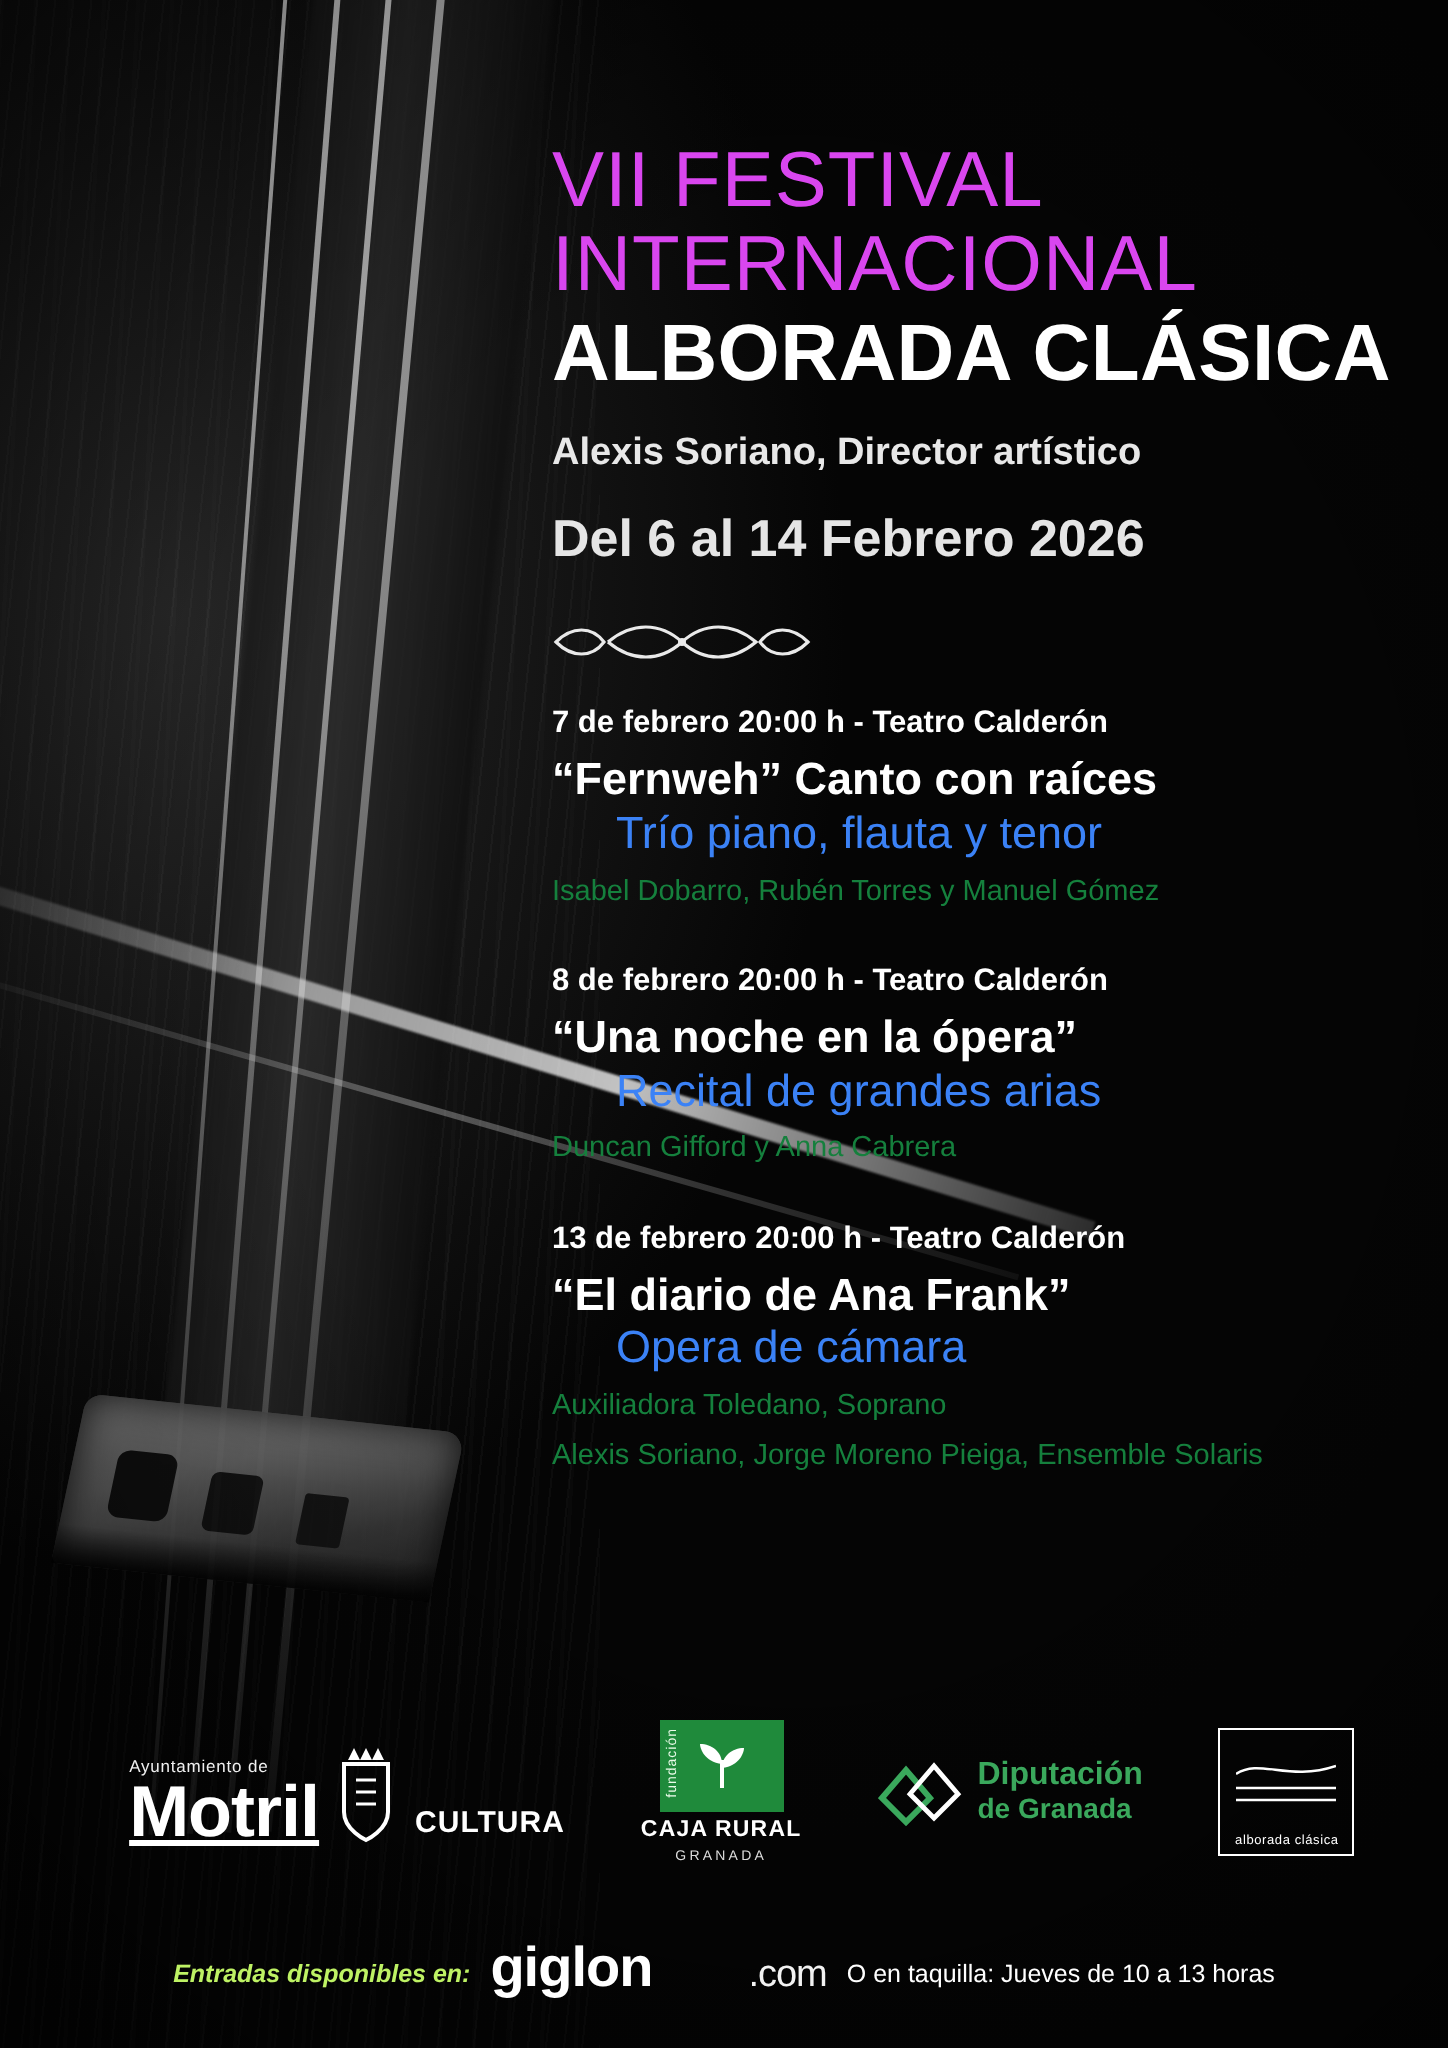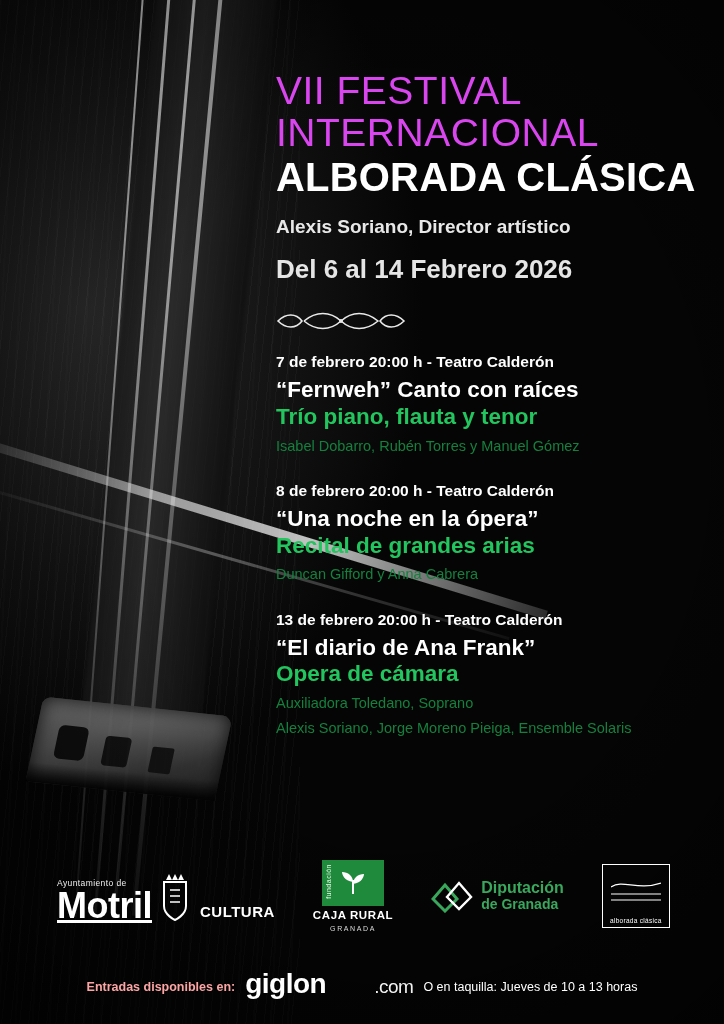--- a/index.html
+++ b/index.html
@@ -167,42 +167,43 @@
     margin-bottom: 6px;
   }
   .ev-title {
     font-size: 22.5px;
     font-weight: 700;
     color: #ffffff;
     line-height: 1.18;
   }
   .ev-subtitle {
     font-size: 22.5px;
-    font-weight: 700;
-    color: #22c55e;
+    font-weight: 400;
+    color: #3b82f6;
     line-height: 1.18;
+    margin-left: 32px;
   }
   .ev-performers {
     margin-top: 6px;
     font-size: 14.5px;
     font-weight: 400;
     color: #15803d;
     line-height: 1.35;
   }
 
   
   .logos {
     position: absolute;
     left: 0; right: 0;
     top: 848px;
     height: 96px;
     display: flex;
     align-items: center;
+    justify-content: center;
     gap: 38px;
-    padding-left: 39px;
   }
   .logo { display: flex; align-items: center; }
 
   
   .logo-motril {
     color: #ffffff;
     display: flex;
     align-items: flex-end;
     gap: 6px;
     margin-left: 18px;
@@ -313,21 +314,22 @@
     left: 0; right: 0;
     bottom: 26px;
     display: flex;
     align-items: baseline;
     justify-content: center;
     gap: 10px;
   }
   .f-label {
     font-size: 12.5px;
     font-weight: 700;
-    color: #fca5a5;
+    color: #bef264;
+    font-style: italic;
   }
   .f-brand {
     font-size: 28px;
     font-weight: 700;
     letter-spacing: -.5px;
     color: #ffffff;
     position: relative;
     top: 2px;
   }
   .f-brand .dotcom {

